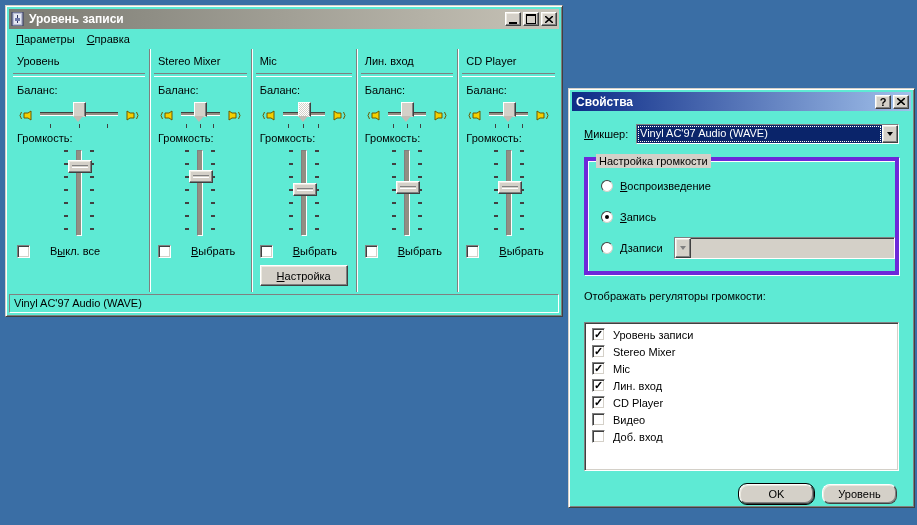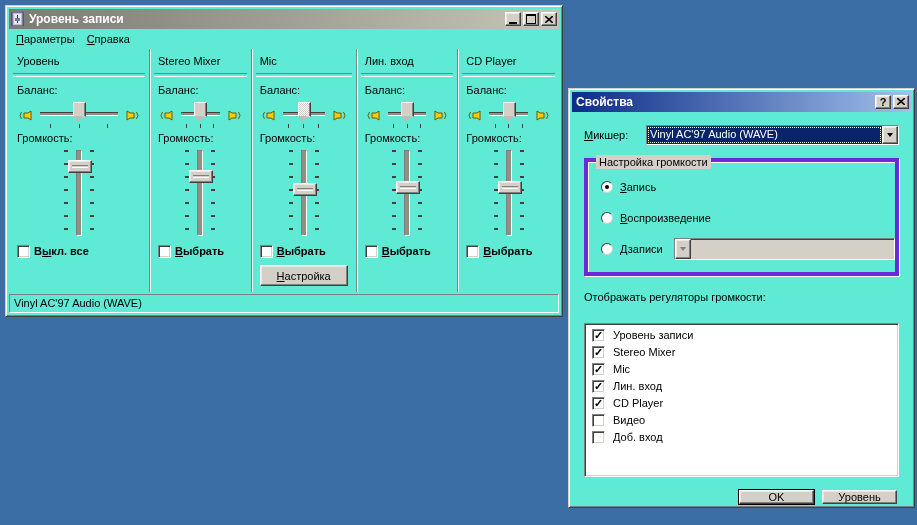--- a/index.html
+++ b/index.html
@@ -70,35 +70,35 @@
   .vticks{width:4px;height:86px;
     background-image:repeating-linear-gradient(to bottom,#404040 0 2px,transparent 2px 13px);}
   .vtrack{width:4px;height:84px;position:relative;
     border:1px solid;border-color:#808080 #ffffff #ffffff #808080;background:#928e82;}
   .vthumb{position:absolute;left:50%;margin-left:-11px;top:0;width:22px;height:11px;
     background:#d4d0c8;border:1px solid;border-color:#fff #404040 #404040 #fff;
     box-shadow:inset -1px -1px 0 #808080, inset 1px 1px 0 #ece9e0;}
   .vthumb::after{content:"";position:absolute;left:3px;right:3px;top:4px;height:1px;
     border-top:1px solid #808080;border-bottom:1px solid #fff;}
   
-  .chk-row{display:flex;align-items:center;gap:4px;margin-top:2px;height:14px;white-space:nowrap;font-weight:bold;}
+  .chk-row{display:flex;align-items:center;gap:20px;margin-top:2px;height:14px;white-space:nowrap;}
   .chk{width:13px;height:13px;flex:none;background:#fff;
     border:1px solid;border-color:#808080 #ffffff #ffffff #808080;
     box-shadow:inset 1px 1px 0 #404040, inset -1px -1px 0 #d4d0c8;
     box-sizing:border-box;display:flex;align-items:center;justify-content:center;
     font-size:11px;font-weight:bold;line-height:11px;}
   .set-row{margin-top:7px;}
   .set-btn{width:88px;height:21px;}
   
   .statusbar{height:19px;margin-top:2px;border:1px solid;border-color:#808080 #ffffff #ffffff #808080;
     padding:2px 4px;box-sizing:border-box;white-space:nowrap;}
   
   .w-props{left:568px;top:88px;width:347px;height:420px;display:flex;flex-direction:column;}
   .row-mixer{display:flex;align-items:center;margin:13px 12px 0;}
-  .mixer-label{width:62px;}
+  .mixer-label{width:52px;}
   .combo{flex:1;height:20px;display:flex;background:#fff;}
   .combo-sel{flex:1;background:#0a246a;color:#fff;padding:2px 3px;white-space:nowrap;overflow:hidden;
     outline:1px dotted #ffe;outline-offset:-2px;}
   .combo-btn{width:16px;height:100%;flex:none;}
   .arr{width:0;height:0;border-left:3px solid transparent;border-right:3px solid transparent;border-top:4px solid #000;}
   .arr.dis{border-top-color:#808080;}
   .groupbox{margin:13px 12px 0;height:118px;position:relative;
     border:4px solid #6d28d9;box-shadow:1px 1px 0 #ffffff, inset 1px 1px 0 #ffffff;
     padding:18px 0 0 13px;box-sizing:border-box;}
   .legend{position:absolute;top:-7px;left:8px;background:#d4d0c8;padding:0 3px;height:14px;line-height:14px;}
@@ -107,21 +107,21 @@
     border:1px solid;border-color:#404040 #d4d0c8 #d4d0c8 #404040;box-sizing:border-box;}
   .radio.on::after{content:"";position:absolute;left:3px;top:3px;width:4px;height:4px;border-radius:50%;background:#000;}
   .combo-dis{width:250px;height:22px;display:flex;background:#d4d0c8;margin-left:4px;
     border:1px solid;border-color:#808080 #ffffff #ffffff #808080;
     box-shadow:inset 1px 1px 0 #404040;box-sizing:border-box;}
   .combo-dis .txt{flex:1;color:#808080;padding:3px 4px;white-space:nowrap;}
   .list-label{margin:15px 12px 20px;}
   .listbox{margin:0 12px;height:156px;background:#fff;padding:3px 0;overflow:hidden;}
   .li{display:flex;align-items:center;gap:8px;height:17px;padding-left:7px;white-space:nowrap;}
   .btn-row{display:flex;justify-content:flex-end;gap:8px;margin:13px 14px 0;}
-  .pbtn{width:75px;height:14px;}
+  .pbtn{width:75px;height:20px;border-radius:8px;}
   .pbtn.default{outline:1px solid #000;}
 </style>
 </head>
 <body>
 
 <div class="win3d w-rec">
   <div class="titlebar tb-inactive">
     <span style="display:flex">
       <svg width="14" height="14" viewBox="0 0 14 14">
           <rect x="1" y="0" width="11" height="14" fill="#b8bdd4" stroke="#30365e"></rect>
@@ -344,26 +344,26 @@
       <span class="combo-sel">Vinyl AC'97 Audio (WAVE)</span>
       <div class="btn combo-btn">
           <span class="arr"></span>
         </div>
     </div>
   </div>
 
   <div class="groupbox">
     <span class="legend">Настройка громкости</span>
     <div class="radio-row">
+      <span class="radio"></span>
+      <span><span class="u">В</span><span>оспроизведение</span></span>
+    </div>
+    <div class="radio-row">
       <span class="radio on"></span>
       <span><span class="u">З</span><span>апись</span></span>
-    </div>
-    <div class="radio-row">
-      <span class="radio"></span>
-      <span><span class="u">В</span><span>оспроизведение</span></span>
     </div>
     <div class="radio-row">
       <span class="radio"></span>
       <span><span class="u">Д</span><span>записи</span></span>
       <div class="combo-dis">
         <div class="btn combo-btn">
             <span class="arr dis"></span>
           </div>
       </div>
     </div>

